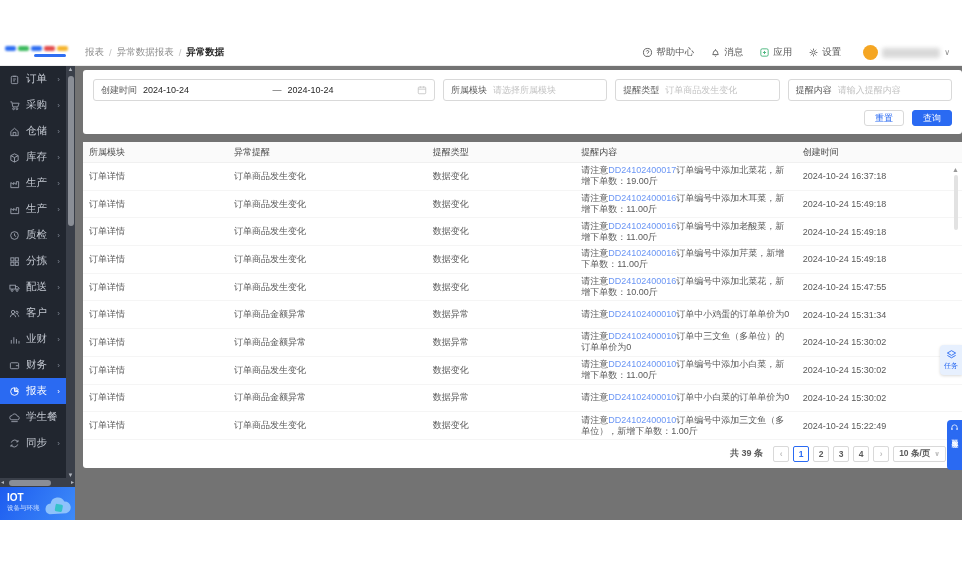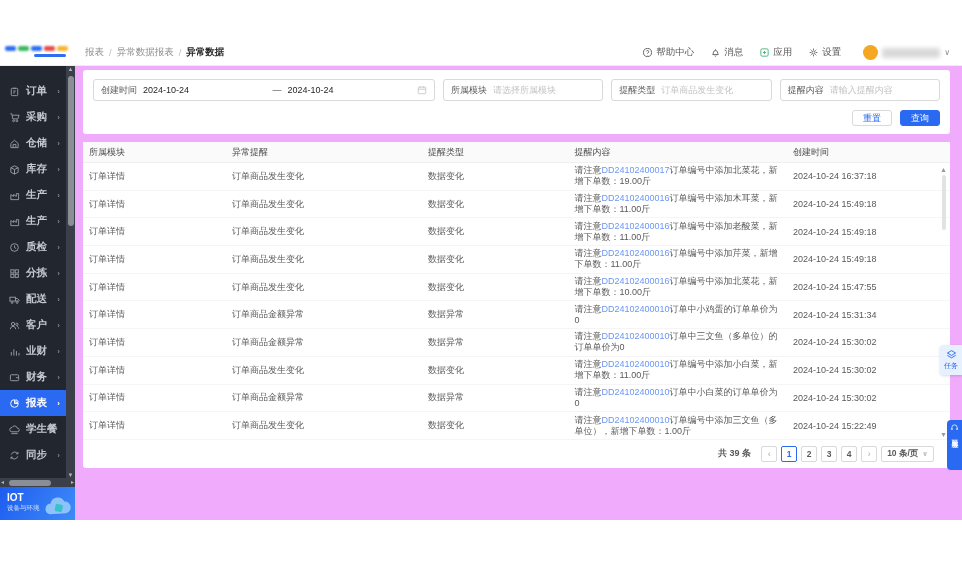--- a/index.html
+++ b/index.html
@@ -24,21 +24,21 @@
   .avatar-wrap { display:flex; align-items:center; gap:4px; }
   .avatar { width:15px; height:15px; border-radius:50%; background:#f5a623; }
   .blur-name { width:58px; height:10px; background:#d9d9d9; border-radius:2px; filter:blur(2px); }
   .chev { color:#8c8c8c; font-size:8px; }
 
   
   .app-body { position:absolute; top:66px; left:0; width:962px; height:454px; display:flex; }
 
   
   .sidebar { position:relative; flex:0 0 75px; background:#21262f; height:100%; color:#c3c8d1; }
-  .menu { padding-top:12px;font-weight:bold; }
+  .menu { padding-top:0; }
   .menu-item { height:26px; display:flex; align-items:center; padding:0 6px 0 9px; font-size:10.5px;
                cursor:pointer; position:relative; width:66px; }
   .menu-item .micon { width:11px; height:11px; margin-right:6px; color:#9aa0ac; flex:0 0 11px; }
   .menu-item .micon svg { width:11px; height:11px; display:block; }
   .menu-item .arrow { margin-left:auto; font-size:8px; color:#7e8592; }
   .menu-item.active { background:#2a6af2; color:#fff; }
   .menu-item.active .micon { color:#fff; }
   .menu-item.active .arrow { color:#fff; }
   .sb-vscroll { position:absolute; top:0; right:0; width:9px; height:412px; background:#3a3f49; }
   .sb-vscroll .thumb { position:absolute; top:10px; left:1.5px; width:6px; height:150px; background:#8a8e96; border-radius:3px; }
@@ -49,21 +49,21 @@
   .sb-hscroll .thumb { position:absolute; left:9px; top:1.5px; height:6px; width:42px; background:#8a8e96; border-radius:3px; }
   .sb-hscroll .left, .sb-hscroll .right { position:absolute; top:0; font-size:6px; color:#aeb3bb; line-height:9px; }
   .sb-hscroll .left { left:1px; } .sb-hscroll .right { right:1px; }
   .iot { position:absolute; left:0; bottom:0; width:75px; height:33px;
          background:linear-gradient(120deg,#1d5cf0 0%,#3e8bf8 100%); padding:4px 0 0 7px; overflow:hidden; }
   .iot-title { color:#fff; font-weight:bold; font-size:10px; line-height:13px; }
   .iot-sub { color:#cfe2ff; font-size:6.5px; }
   .iot-cloud { position:absolute; right:3px; bottom:2px; width:30px; height:22px; }
 
   
-  .main { flex:1; background:#f0abfc; height:100%; position:relative; padding:4px 12px 0 8px; overflow:hidden; }
+  .main { flex:1; background:#737373; height:100%; position:relative; padding:4px 0 0 8px; overflow:hidden; }
 
   .filter-card { background:#fff; border-radius:3px; padding:9px 10px 8px 10px; }
   .filter-row { display:flex; gap:8px; }
   .fbox { height:22px; border:1px solid #d9d9d9; border-radius:3px; display:flex; align-items:center;
           padding:0 7px; font-size:9px; background:#fff; }
   .fbox .flabel { color:#595959; margin-right:6px; white-space:nowrap; }
   .fbox .fval { color:#262626; white-space:nowrap; }
   .fbox .fph { color:#c3c3c3; white-space:nowrap; overflow:hidden; }
   .fbox.date { flex:0 0 342px; justify-content:space-between; }
   .fbox.grow { flex:1 1 0; min-width:0; }

